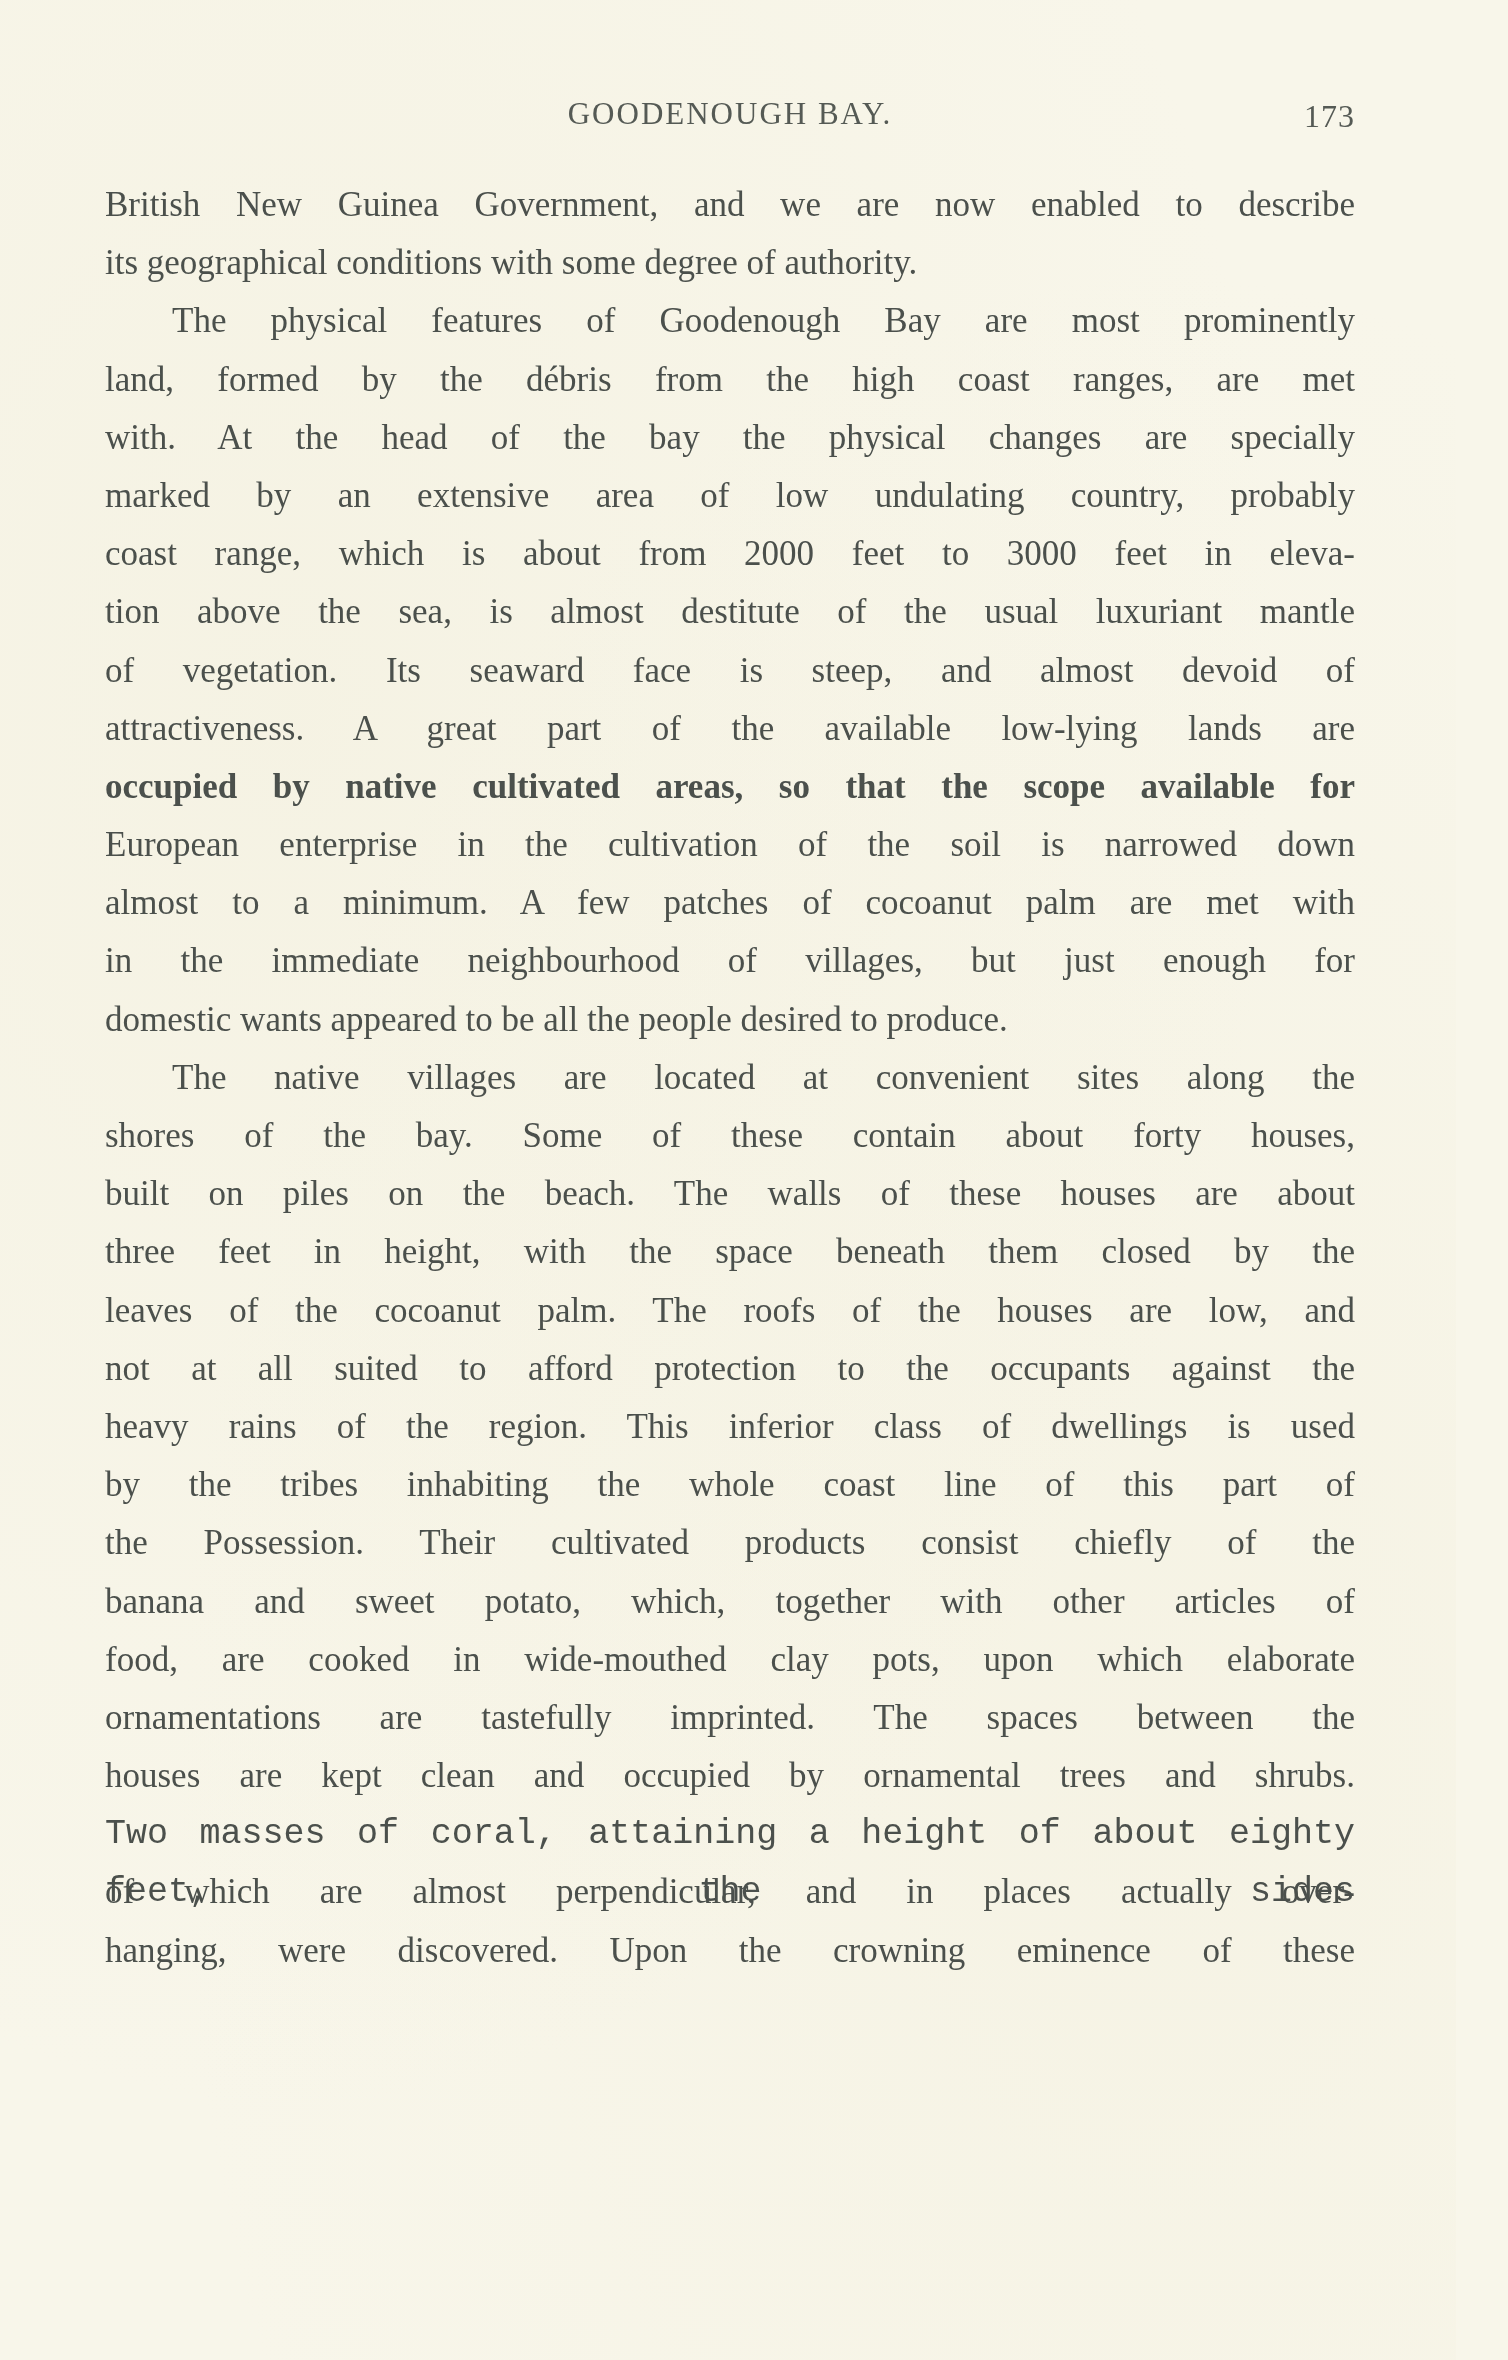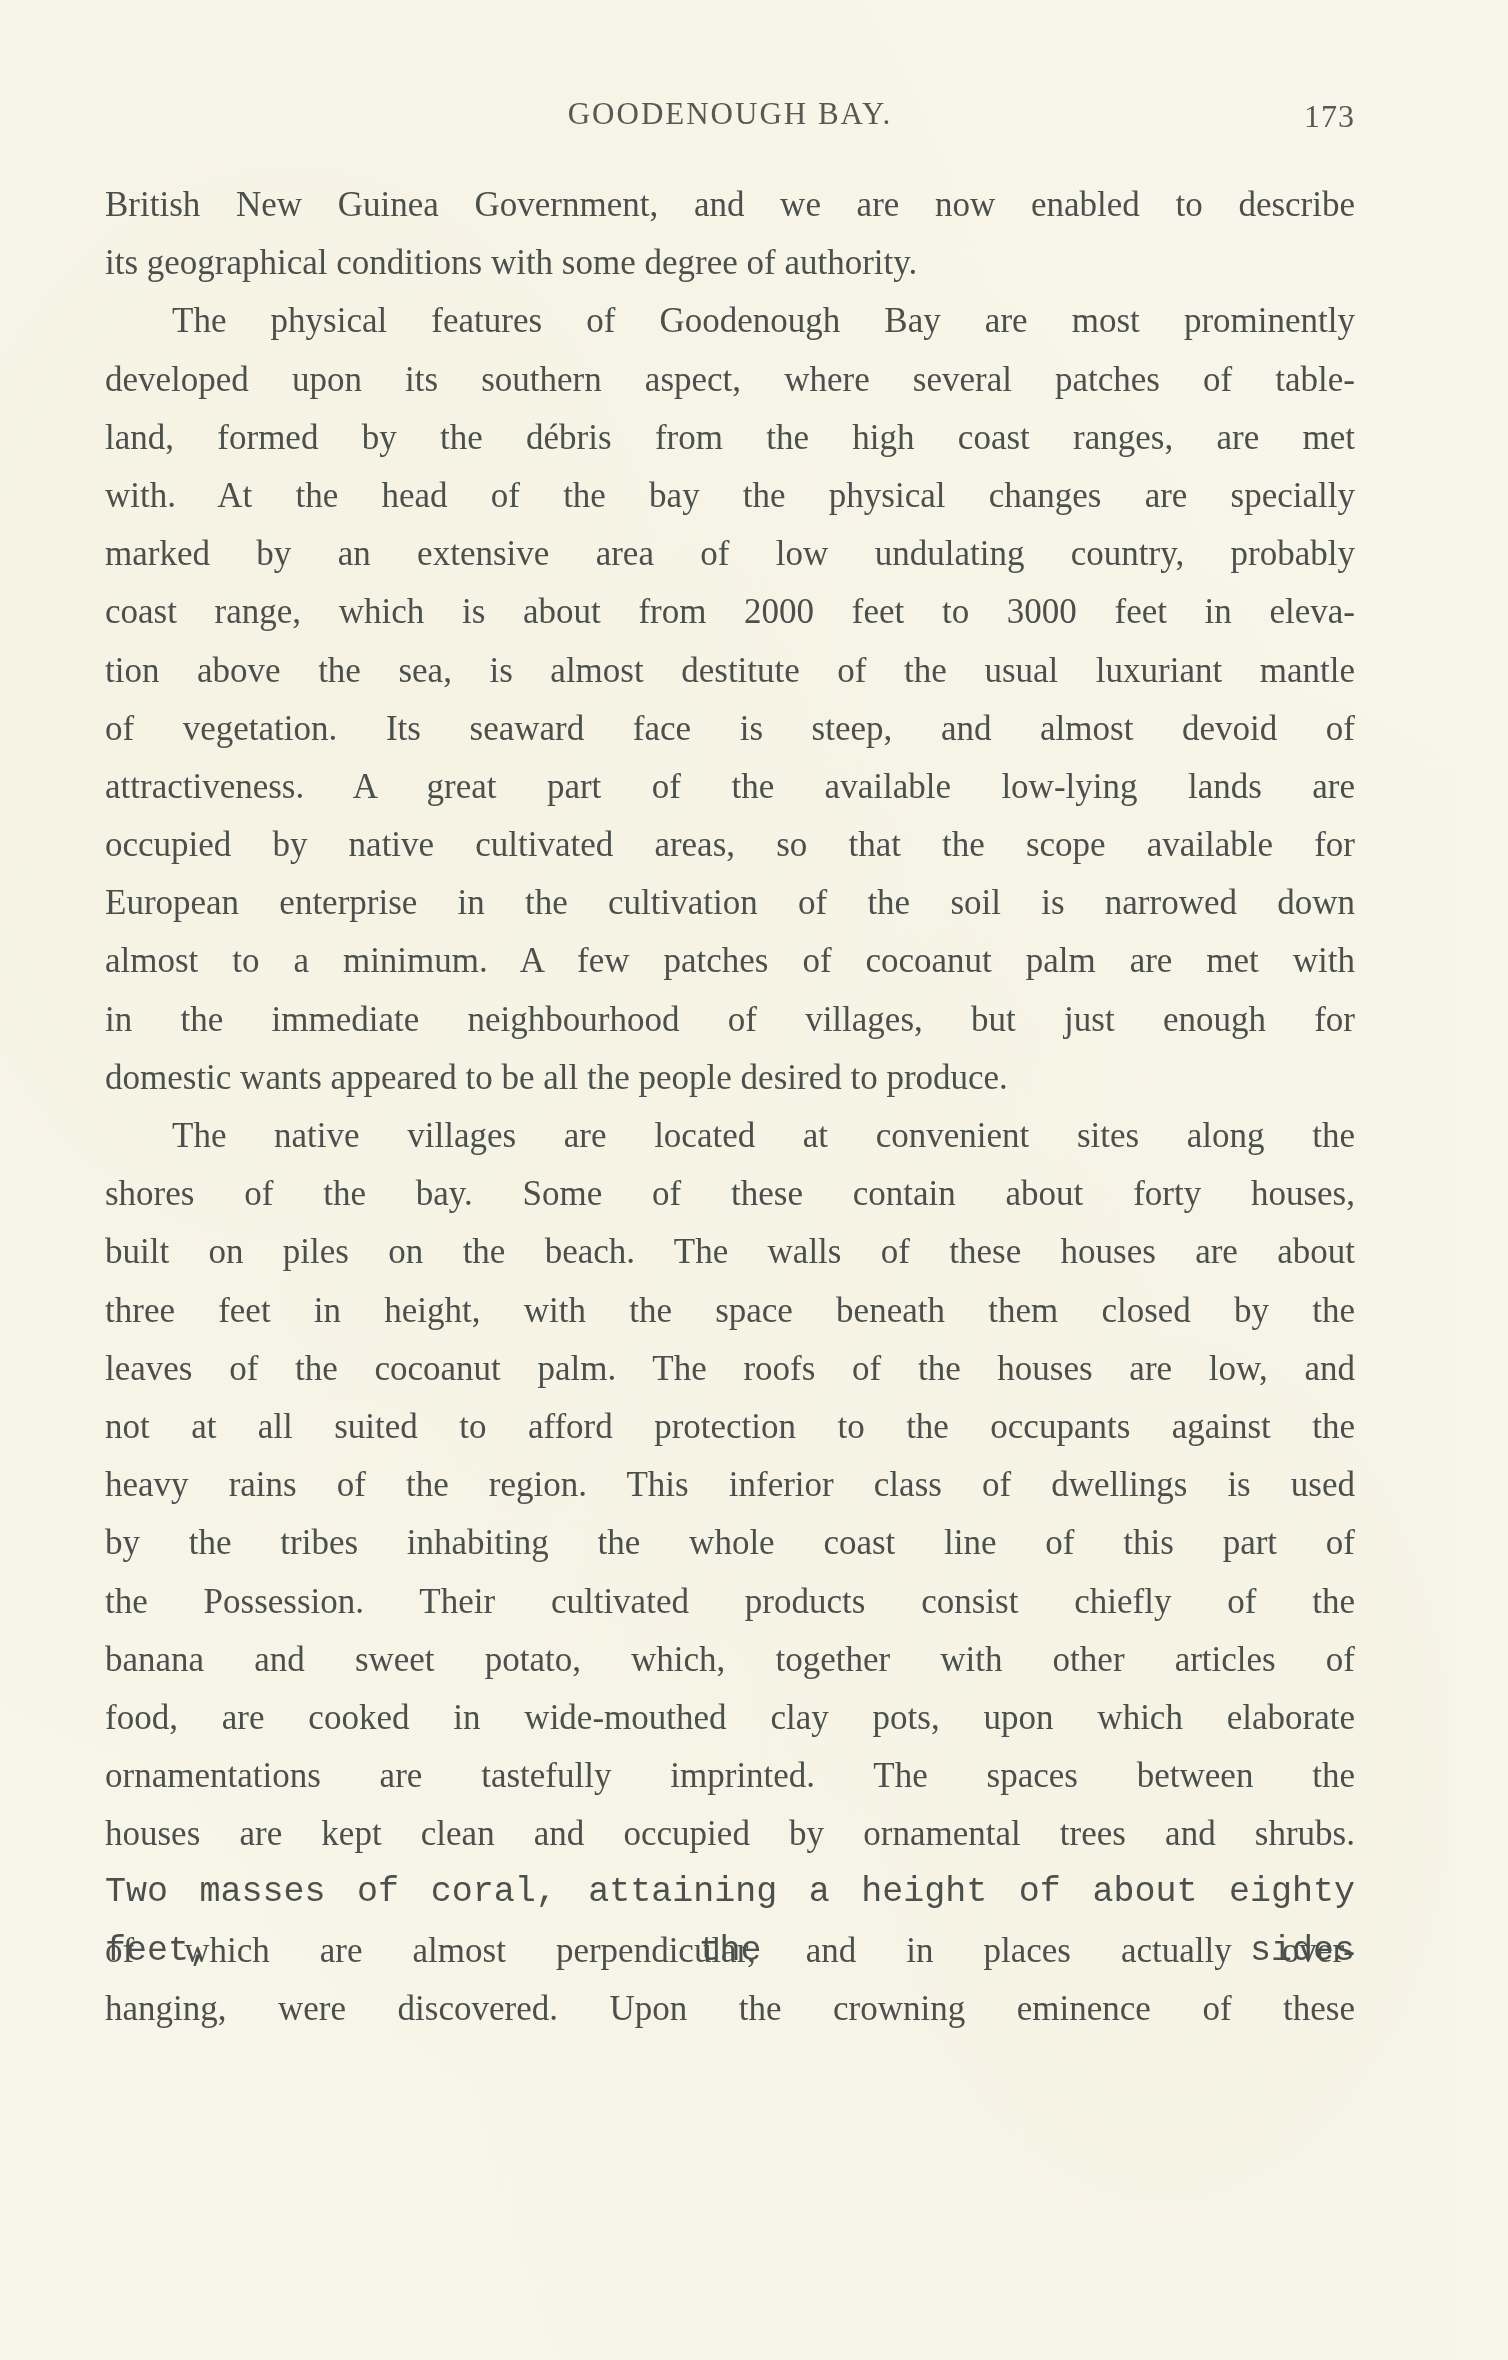--- a/index.html
+++ b/index.html
@@ -85,29 +85,28 @@
 
   <div class="body-text">
 
     <div class="paragraph">
       <span class="line" style="white-space: normal;">British New Guinea Government, and we are now enabled to describe</span>
       <span class="line last" style="white-space: normal;">its geographical conditions with some degree of authority.</span>
     </div>
 
     <div class="paragraph">
       <span class="line indent" style="white-space: normal;">The physical features of Goodenough Bay are most prominently</span>
-      <span class="line" style="white-space: normal;">developed upon its southern aspect, where several patches of table-</span>
       <span class="line" style="white-space: normal;">land, formed by the débris from the high coast ranges, are met</span>
       <span class="line" style="white-space: normal;">with.  At the head of the bay the physical changes are specially</span>
       <span class="line" style="white-space: normal;">marked by an extensive area of low undulating country, probably</span>
       <span class="line" style="white-space: normal;">coast range, which is about from 2000 feet to 3000 feet in eleva-</span>
       <span class="line" style="white-space: normal;">tion above the sea, is almost destitute of the usual luxuriant mantle</span>
       <span class="line" style="white-space: normal;">of vegetation.  Its seaward face is steep, and almost devoid of</span>
       <span class="line" style="white-space: normal;">attractiveness.  A great part of the available low-lying lands are</span>
-      <span class="line" style="white-space: normal;">occupied by native cultivated areas, so that the scope available for</span>
+      <span class="line" style="white-space: normal; font-weight: bold;">occupied by native cultivated areas, so that the scope available for</span>
       <span class="line" style="white-space: normal;">European enterprise in the cultivation of the soil is narrowed down</span>
       <span class="line" style="white-space: normal;">almost to a minimum.  A few patches of cocoanut palm are met with</span>
       <span class="line" style="white-space: normal;">in the immediate neighbourhood of villages, but just enough for</span>
       <span class="line last" style="white-space: normal;">domestic wants appeared to be all the people desired to produce.</span>
     </div>
 
     <div class="paragraph">
       <span class="line indent" style="white-space: normal;">The native villages are located at convenient sites along the</span>
       <span class="line" style="white-space: normal;">shores of the bay.  Some of these contain about forty houses,</span>
       <span class="line" style="white-space: normal;">built on piles on the beach.  The walls of these houses are about</span>

